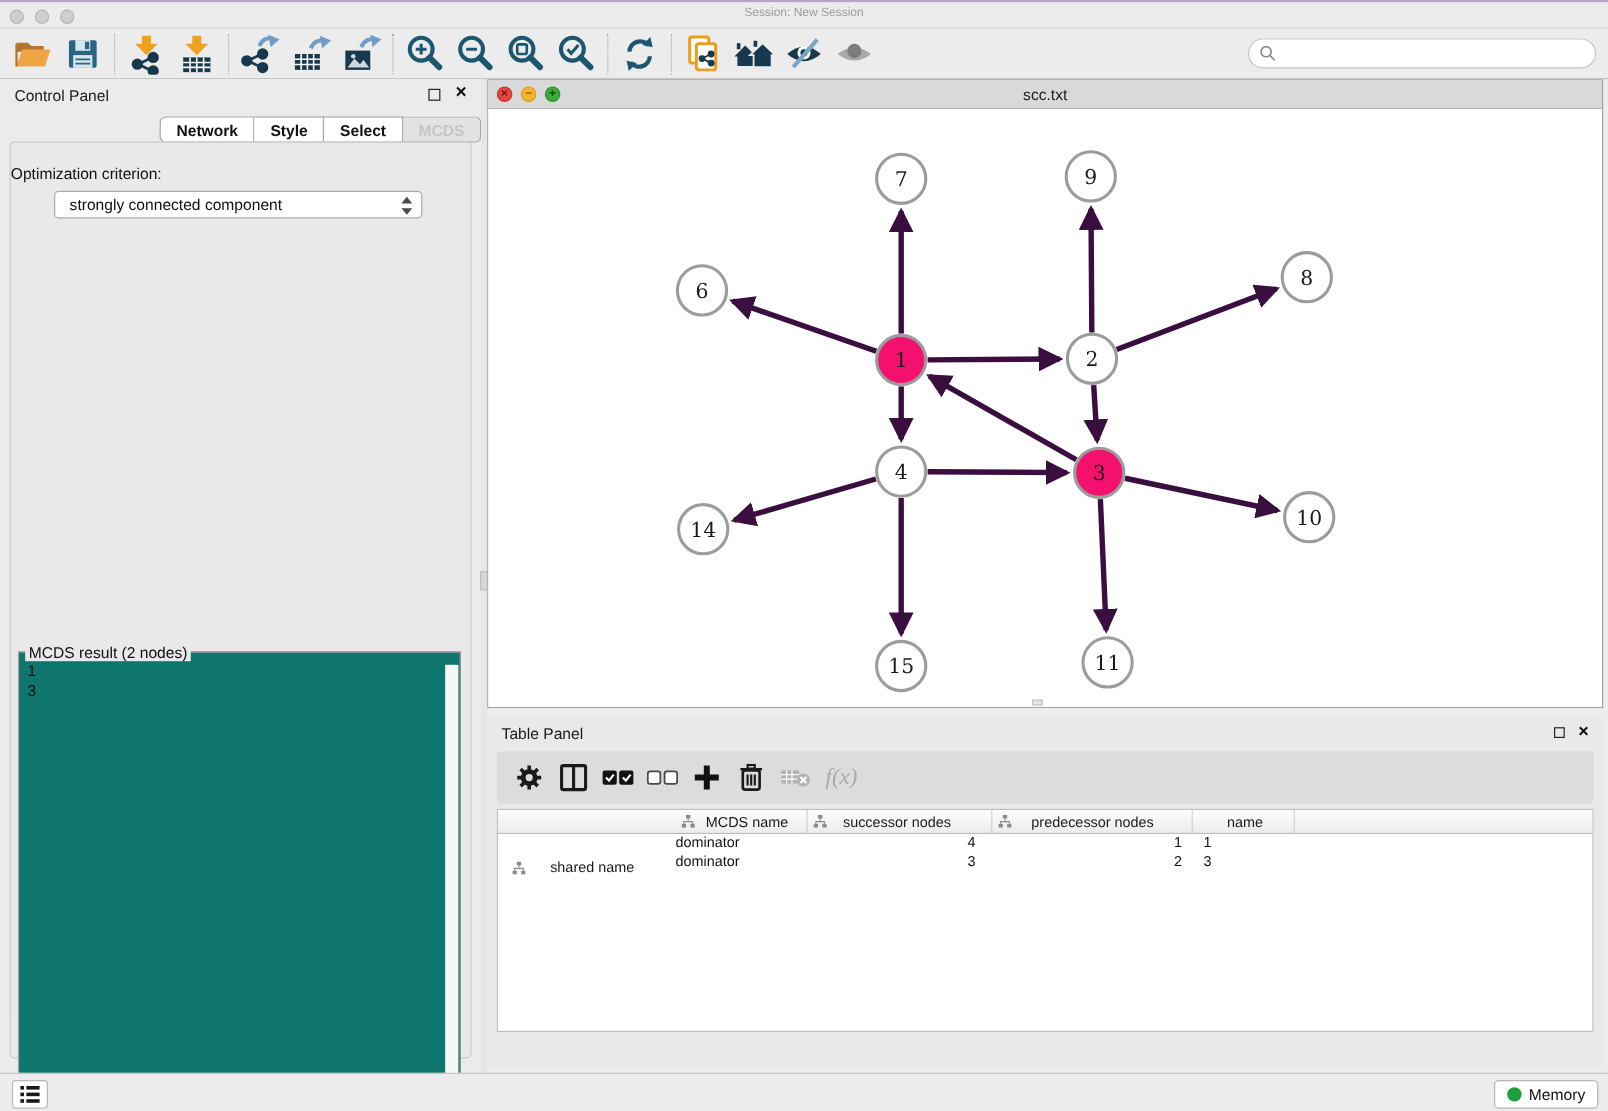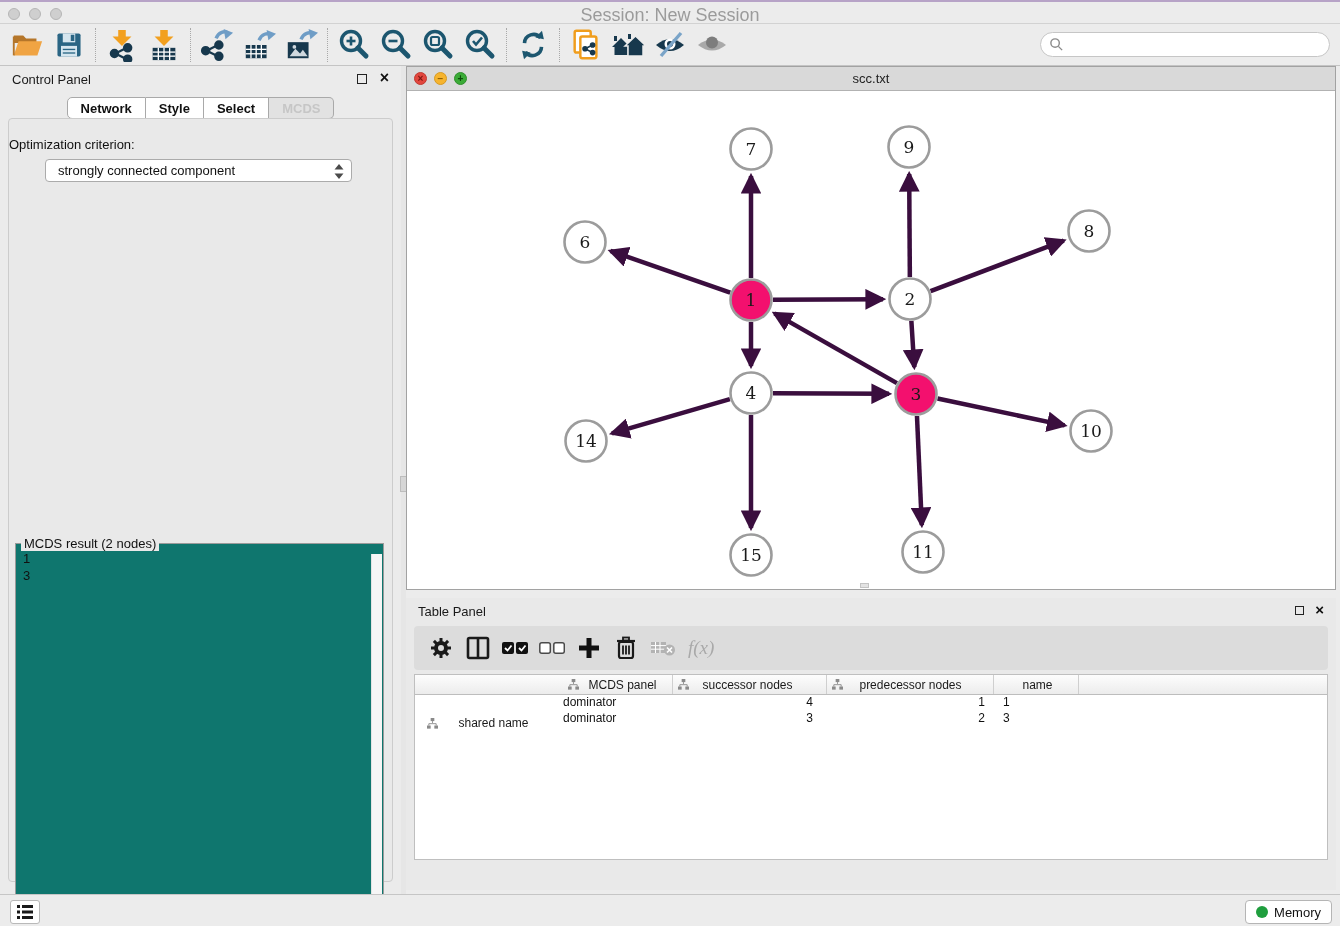--- a/index.html
+++ b/index.html
@@ -4,37 +4,37 @@
 <style>
   * { margin:0; padding:0; box-sizing:border-box; }
   html,body { width:1340px; height:926px; overflow:hidden; }
   body { font-family:"Liberation Sans", sans-serif; background:#ececec; }
   #app { position:relative; width:1340px; height:926px; background:#ececec; border-top:2px solid #b7a3c7; }
 
   
   #titlebar { position:absolute; left:0; top:0; width:100%; height:22px; background:#ececec; border-bottom:1px solid #d2d2d2; }
   .mac-dots { position:absolute; left:8px; top:6px; display:flex; gap:9px; }
   .mac-dot { width:12px; height:12px; border-radius:50%; background:#cfcfcf; border:1px solid #b6b6b6; }
-  #window-title { position:absolute; left:0; right:0; top:3px; text-align:center; font-size:18px; color:#9b9b9b; }
+  #window-title { position:absolute; left:0; right:0; top:3px; text-align:center; font-size:10px; color:#9b9b9b; }
 
   
   #toolbar { position:absolute; left:0; top:22px; width:100%; height:42px; background:#ececec; border-bottom:1px solid #c4c4c4; display:flex; align-items:center; padding-left:6px; }
   .tbtn { width:42px; height:38px; display:flex; align-items:center; justify-content:center; }
   .tsep { width:1px; height:34px; border-left:1px dotted #a9a9a9; margin:0 5px; }
   #search-wrap { position:absolute; right:10px; top:8px; }
   #search-input { width:290px; height:25px; border:1px solid #c6c6c6; border-radius:13px; background:#fff; font-size:13px; padding-left:28px; outline:none; color:#333; }
   #search-icon { position:absolute; left:9px; top:5px; }
 
   
   #control-panel { position:absolute; left:0; top:64px; width:401px; height:828px; background:#ebebeb; }
   .panel-header { position:relative; height:26px; }
   .panel-title { position:absolute; left:12px; top:6px; font-size:13px; color:#1a1a1a; }
   .panel-float { position:absolute; right:34px; top:8px; width:10px; height:10px; border:1.5px solid #222; }
   .panel-close { position:absolute; right:12px; top:3px; font-size:16px; font-weight:bold; color:#111; line-height:18px; }
-  .tabs-row { position:absolute; left:0; right:0; display:flex; justify-content:center; }
+  .tabs-row { position:absolute; left:0; right:0; display:flex; justify-content:flex-end; }
   #cp-tabs { top:31px; }
   .tab { height:22px; padding:2px 13px; background:#fff; border:1px solid #a9a9a9; border-left:none; font-size:13px; font-weight:bold; color:#111; line-height:17px; }
   .tab:first-child { border-left:1px solid #a9a9a9; border-radius:5px 0 0 5px; }
   .tab:last-child { border-radius:0 5px 5px 0; }
   .tab.active { background:#e2e2e2; color:#c6c6c6; }
   #cp-content { position:absolute; left:8px; right:8px; top:52px; bottom:12px; background:#e9e9e9; border:1px solid #cccccc; border-radius:4px; }
   #opt-label { position:absolute; left:0; right:0; top:18px; text-align:left; font-size:13px; color:#111; }
   #criterion-select { position:absolute; left:36px; right:40px; top:40px; height:23px; background:#fff; border:1px solid #ababab; border-radius:4px; font-size:13px; display:flex; align-items:center; padding-left:12px; color:#111; }
   #criterion-stepper { position:absolute; right:6px; top:3px; }
   #cp-buttons { position:absolute; left:0; right:0; top:73px; display:flex; justify-content:center; gap:14px; }
@@ -483,21 +483,21 @@
           </div>
           <div class="th c2">
             <svg width="11" height="11" viewBox="0 0 12 12">
               <g fill="#8a8a8a">
                 <rect x="4" y="0" width="4" height="3.4"></rect>
                 <rect x="0" y="8.2" width="4" height="3.4"></rect>
                 <rect x="8" y="8.2" width="4" height="3.4"></rect>
               </g>
               <path d="M6 3.4 v2 M2 8.2 v-2 h8 v2" stroke="#8a8a8a" fill="none" stroke-width="1"></path>
             </svg>
-            <span class="th-text">MCDS panel</span>
+            <span class="th-text">MCDS name</span>
           </div>
           <div class="th c3">
             <svg width="11" height="11" viewBox="0 0 12 12">
               <g fill="#8a8a8a">
                 <rect x="4" y="0" width="4" height="3.4"></rect>
                 <rect x="0" y="8.2" width="4" height="3.4"></rect>
                 <rect x="8" y="8.2" width="4" height="3.4"></rect>
               </g>
               <path d="M6 3.4 v2 M2 8.2 v-2 h8 v2" stroke="#8a8a8a" fill="none" stroke-width="1"></path>
             </svg>

